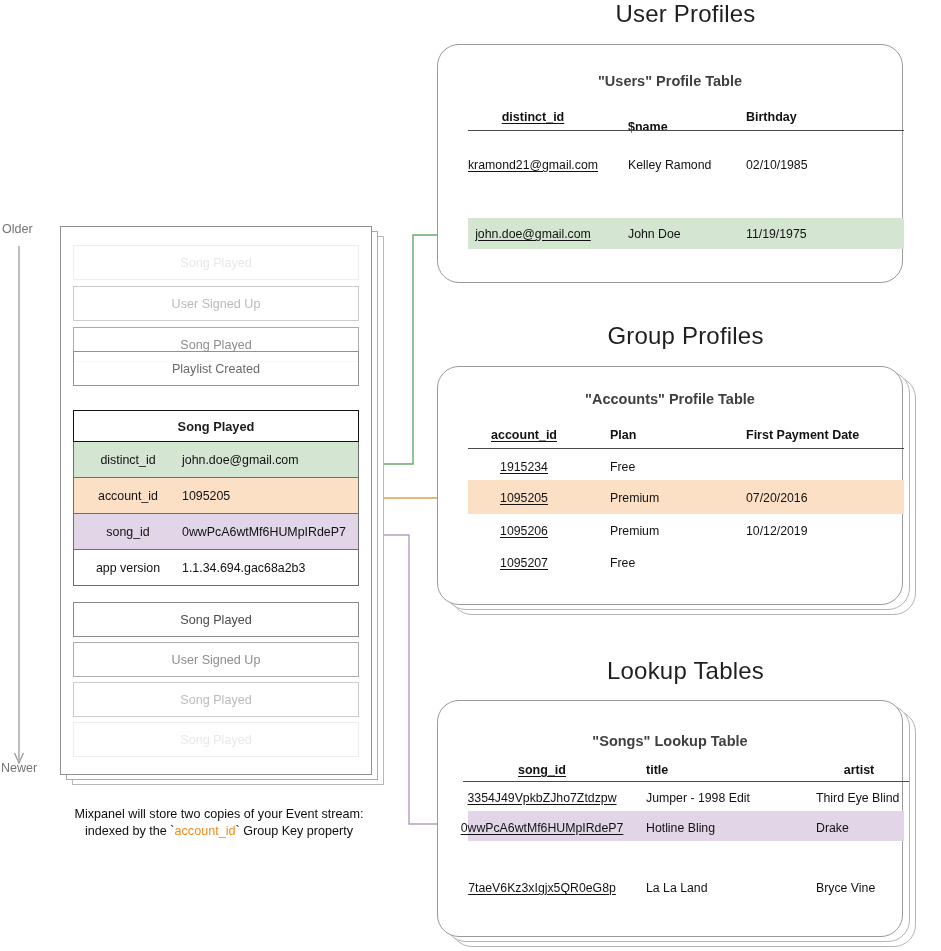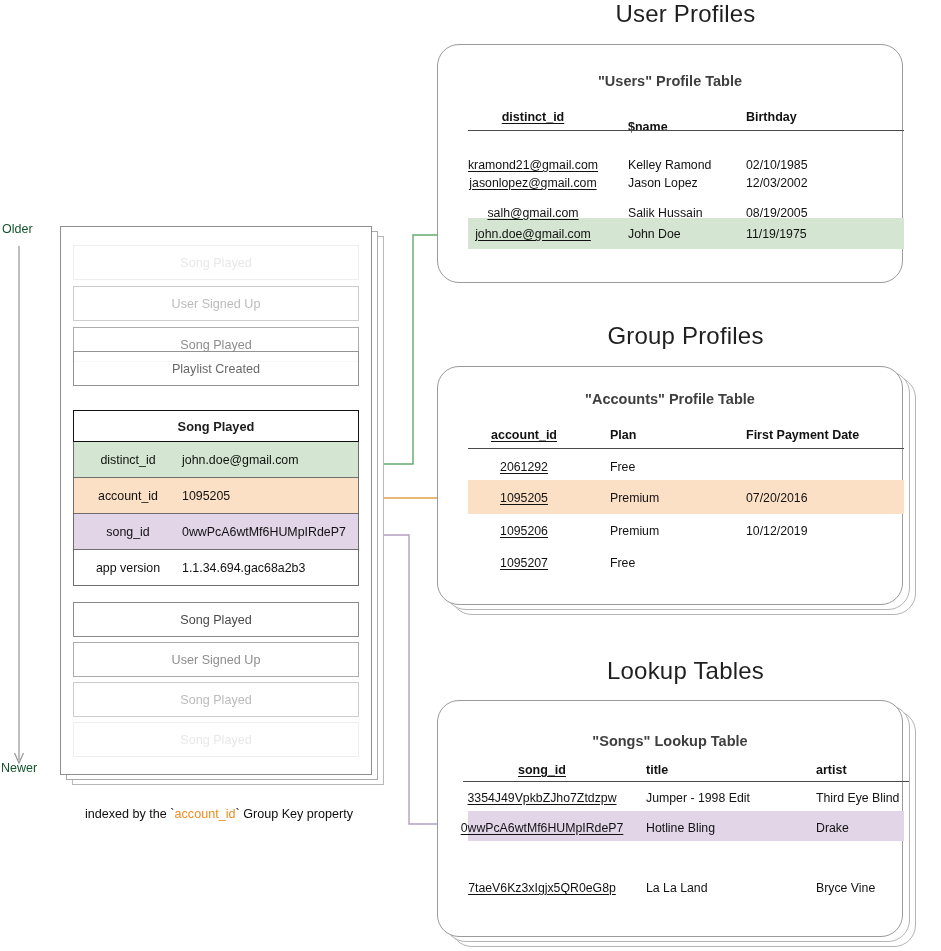--- a/index.html
+++ b/index.html
@@ -104,21 +104,21 @@
     border-bottom: 1.3px solid #6e6e6e;
     font-size: 12.4px; color: #111;
   }
   .ev-k { width: 108px; text-align: center; }
   .ev-v { flex: 1; }
 
   
   .axis-label {
     position: absolute;
     font-size: 12.5px;
-    color: #14532d;
+    color: #737373;
   }
   .caption {
     position: absolute;
     text-align: center;
     font-size: 12.6px;
     line-height: 17px;
     color: #0e0e0e;
   }
   .k-green { color: #1e9150; }
   .k-orange { color: #f08b1d; }
@@ -207,20 +207,21 @@
     <span>User Signed Up</span>
   </div>
   <div class="ev f-2" style="left:73px; top:682px; width:286px;">
     <span>Song Played</span>
   </div>
   <div class="ev f-1" style="left:73px; top:722px; width:286px;">
     <span>Song Played</span>
   </div>
 
   <div class="caption" style="left:40px; top:806px; width:358px;">
+    <div>Mixpanel will store two copies of your Event stream:</div>
     <div><span>indexed by the `</span><span class="k-orange">account_id</span><span>` Group Key property</span></div>
   </div>
 
   <div class="section-title" style="left:430px; top:0px; width:511px;">User Profiles</div>
 
   <div class="card" style="left:437px; top:44px; width:466px; height:239px;">
     <div class="tbl-title" style="top:28px;">"Users" Profile Table</div>
 
     <div class="hl" style="left:30px; top:173px; width:436px; height:31px; background:#d4e6d2;"></div>
 
@@ -229,30 +230,20 @@
       <span class="cell" style="width:118px;margin-top:20px;">$name</span>
       <span class="cell" style="flex:1;">Birthday</span>
     </div>
     <div class="hrule" style="left:30px; top:85px; width:436px;"></div>
 
     <div class="trow" style="left:0; top:93px; width:100%;margin-top:12px;">
       <span class="cell c0 u" style="width:190px;">kramond21@gmail.com</span>
       <span class="cell" style="width:118px;">Kelley Ramond</span>
       <span class="cell" style="flex:1;">02/10/1985</span>
     </div>
-    <div class="trow" style="left:0; top:123px; width:100%;">
-      <span class="cell c0 u" style="width:190px;">jasonlopez@gmail.com</span>
-      <span class="cell" style="width:118px;">Jason Lopez</span>
-      <span class="cell" style="flex:1;">12/03/2002</span>
-    </div>
-    <div class="trow" style="left:0; top:153px; width:100%;">
-      <span class="cell c0 u" style="width:190px;">salh@gmail.com</span>
-      <span class="cell" style="width:118px;">Salik Hussain</span>
-      <span class="cell" style="flex:1;">08/19/2005</span>
-    </div>
     <div class="trow" style="left:0; top:174px; width:100%; height:30px;">
       <span class="cell c0 u" style="width:190px;">john.doe@gmail.com</span>
       <span class="cell" style="width:118px;">John Doe</span>
       <span class="cell" style="flex:1;">11/19/1975</span>
     </div>
   </div>
 
   <div class="section-title" style="left:430px; top:322px; width:511px;">Group Profiles</div>
 
   <div class="card ghost" style="left:450px; top:376px; width:466px; height:239px;"></div>
@@ -264,21 +255,21 @@
     <div class="hl" style="left:30px; top:113px; width:436px; height:34px; background:#fce0c6;"></div>
 
     <div class="trow head" style="left:0; top:57px; width:100%;">
       <span class="cell c0 u" style="width:172px;">account_id</span>
       <span class="cell" style="width:136px;">Plan</span>
       <span class="cell" style="flex:1;">First Payment Date</span>
     </div>
     <div class="hrule" style="left:30px; top:81px; width:436px;"></div>
 
     <div class="trow" style="left:0; top:85px; width:100%;">
-      <span class="cell c0 u" style="width:172px;">2061292</span>
+      <span class="cell c0 u" style="width:172px;">1915234</span>
       <span class="cell" style="width:136px;">Free</span>
       <span class="cell" style="flex:1;"></span>
     </div>
     <div class="trow" style="left:0; top:115px; width:100%; height:32px;">
       <span class="cell c0 u" style="width:172px;">1095205</span>
       <span class="cell" style="width:136px;">Premium</span>
       <span class="cell" style="flex:1;">07/20/2016</span>
     </div>
     <div class="trow" style="left:0; top:149px; width:100%;">
       <span class="cell c0 u" style="width:172px;">1095206</span>
@@ -298,21 +289,21 @@
   <div class="card ghost" style="left:444px; top:705px; width:466px; height:237px;"></div>
 
   <div class="card" style="left:437px; top:700px; width:466px; height:237px;">
     <div class="tbl-title" style="top:32px;">"Songs" Lookup Table</div>
 
     <div class="hl" style="left:30px; top:110px; width:436px; height:30px; background:#e2d5e8;"></div>
 
     <div class="trow head" style="left:0; top:58px; width:100%;">
       <span class="cell c0 u" style="width:208px;">song_id</span>
       <span class="cell" style="width:170px;">title</span>
-      <span class="cell" style="flex:1;">artist</span>
+      <span class="cell" style="flex:1;text-align:center;">artist</span>
     </div>
     <div class="hrule" style="left:25px; top:80px; width:446px;"></div>
 
     <div class="trow" style="left:0; top:82px; width:100%;">
       <span class="cell c0 u" style="width:208px;">3354J49VpkbZJho7Ztdzpw</span>
       <span class="cell" style="width:170px;">Jumper - 1998 Edit</span>
       <span class="cell" style="flex:1;">Third Eye Blind</span>
     </div>
     <div class="trow" style="left:0; top:112px; width:100%;">
       <span class="cell c0 u" style="width:208px;">0wwPcA6wtMf6HUMpIRdeP7</span>

